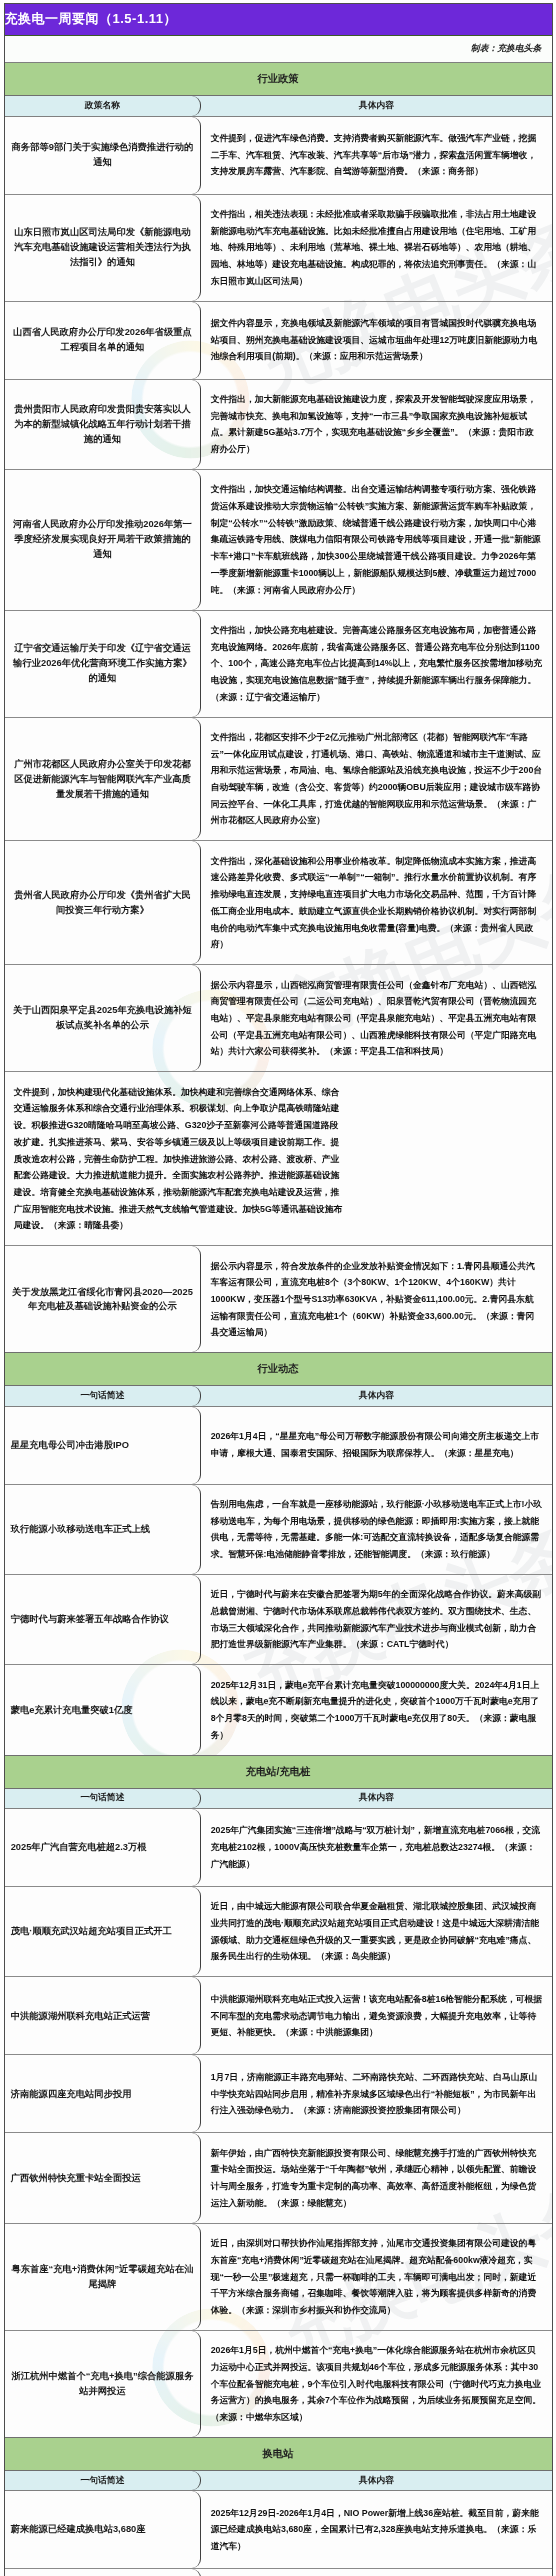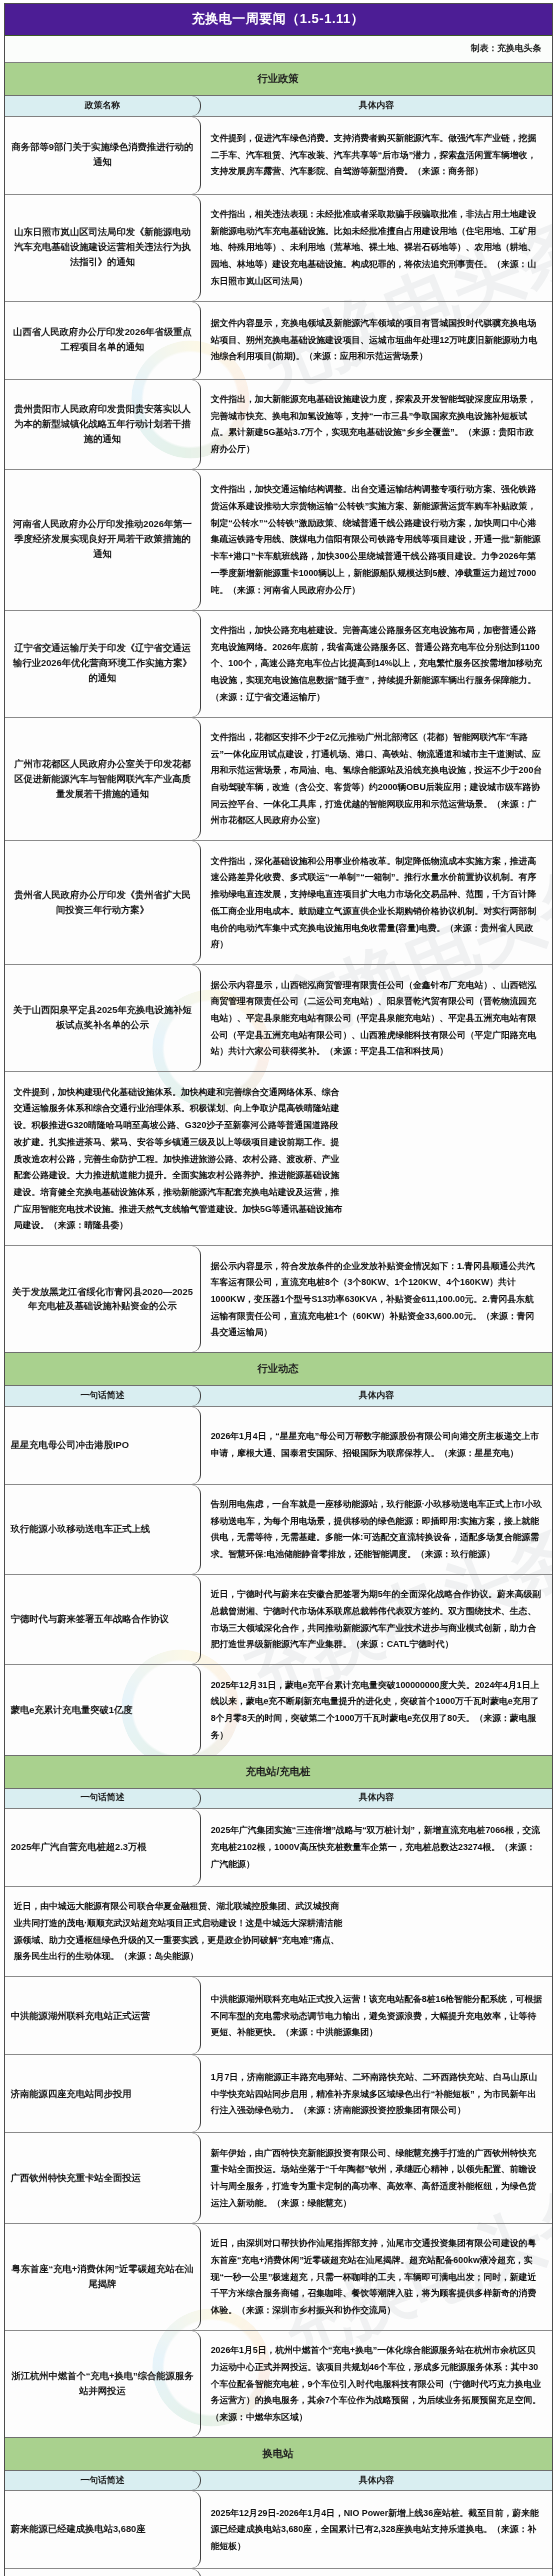--- a/index.html
+++ b/index.html
@@ -1,22 +1,22 @@
 <!DOCTYPE html>
 <html style="font-size:8.2px"><head>
 <meta charset="utf-8">
 <style>
   html,body{margin:0;padding:0;background:#ffffff;}
   body{width:556px;font-family:"Liberation Sans","DejaVu Sans",sans-serif;color:#1a1a1a;}
   .doc{position:relative;width:547px;margin:2.6px auto;border:1px solid #4d4d4d;background:#fdfdfd;overflow:hidden;}
   .layer{position:relative;z-index:1;}
   
-  .title-bar{background:#4c1d95;border-bottom:1px solid #3c5a27;text-align:center;padding:6.7px 0;}
+  .title-bar{background:#6d28d9;border-bottom:1px solid #3c5a27;padding:6.7px 0;}
   .title-bar h1{margin:0;color:#ffffff;font-size:13px;font-weight:700;letter-spacing:0.5px;}
-  .byline-row{display:flex;justify-content:flex-end;align-items:center;padding:7.2px 10.3px;border-bottom:1px solid #7f7f7f;background:#fbfdfb;}
+  .byline-row{display:flex;justify-content:flex-end;align-items:center;padding:7.2px 10.3px;border-bottom:1px solid #7f7f7f;background:#fbfdfb;font-style:italic;}
   .byline-row span{font-size:8.8px;font-weight:700;color:#222;}
   
   .section-header{background:#a9d18e;border-bottom:1px solid #6f6f6f;text-align:center;padding:9px 0;}
   .section-header .section-title{font-size:10.3px;font-weight:700;color:#1f1f1f;}
   .col-header-row{display:flex;background:#d9eef1;border-bottom:1px solid #808080;}
   .col-header-row .cell{padding:3.6px 3.1px;display:flex;align-items:center;justify-content:center;font-weight:700;font-size:8.8px;}
   .cell.c1{width:36%;border-right:1px solid #3f3f3f;box-sizing:border-box;border-radius:9px;}
   .cell.c2{width:64%;box-sizing:border-box;}
   .row{display:flex;border-bottom:1px solid #8a8a8a;min-height:77px;background:transparent;}
   .rows .row:last-child{border-bottom:none;}
@@ -244,20 +244,23 @@
   <div class="row">
     <div class="cell c1">
                 <span class="row-title">2025年广汽自营充电桩超2.3万根</span>
               </div>
     <div class="cell c2">
                 <span class="row-content">2025年广汽集团实施“三连倍增”战略与“双万桩计划”，新增直流充电桩7066根，交流充电桩2102根，1000V高压快充桩数量车企第一，充电桩总数达23274根。（来源：广汽能源）</span>
               </div>
   </div>
 
   <div class="row">
+    <div class="cell c1">
+                <span class="row-title">茂电·顺顺充武汉站超充站项目正式开工</span>
+              </div>
     <div class="cell c2">
                 <span class="row-content">近日，由中城远大能源有限公司联合华夏金融租赁、湖北联城控股集团、武汉城投商业共同打造的茂电·顺顺充武汉站超充站项目正式启动建设！这是中城远大深耕清洁能源领域、助力交通枢纽绿色升级的又一重要实践，更是政企协同破解“充电难”痛点、服务民生出行的生动体现。（来源：岛尖能源）</span>
               </div>
   </div>
 
   <div class="row">
     <div class="cell c1">
                 <span class="row-title">中洪能源湖州联科充电站正式运营</span>
               </div>
     <div class="cell c2">
@@ -314,21 +317,21 @@
       <div class="cell c2">
               <span class="col2-label">具体内容</span>
             </div>
     </div>
     <div class="rows">
   <div class="row">
     <div class="cell c1">
                 <span class="row-title">蔚来能源已经建成换电站3,680座</span>
               </div>
     <div class="cell c2">
-                <span class="row-content">2025年12月29日-2026年1月4日，NIO Power新增上线36座站桩。截至目前，蔚来能源已经建成换电站3,680座，全国累计已有2,328座换电站支持乐道换电。（来源：补能短板）</span>
+                <span class="row-content">2025年12月29日-2026年1月4日，NIO Power新增上线36座站桩。截至目前，蔚来能源已经建成换电站3,680座，全国累计已有2,328座换电站支持乐道换电。（来源：乐道汽车）</span>
               </div>
   </div>
 
   <div class="row">
     <div class="cell c1">
                 <span class="row-title">骐骥换电携盐田国际打造全国底盘换电规模最大港口</span>
               </div>
     <div class="cell c2">
                 <span class="row-content">1月8日，盐田国际与宁德时代骐骥换电共同宣布二期换电站正式启用。此次新投运的两座换电站，与先前建成的全球首座港内底盘式换电站形成联动，使盐田港一举成为全国底盘换电规模最大、布局最密集的港口。（来源：骐骥换电）</span>
               </div>

